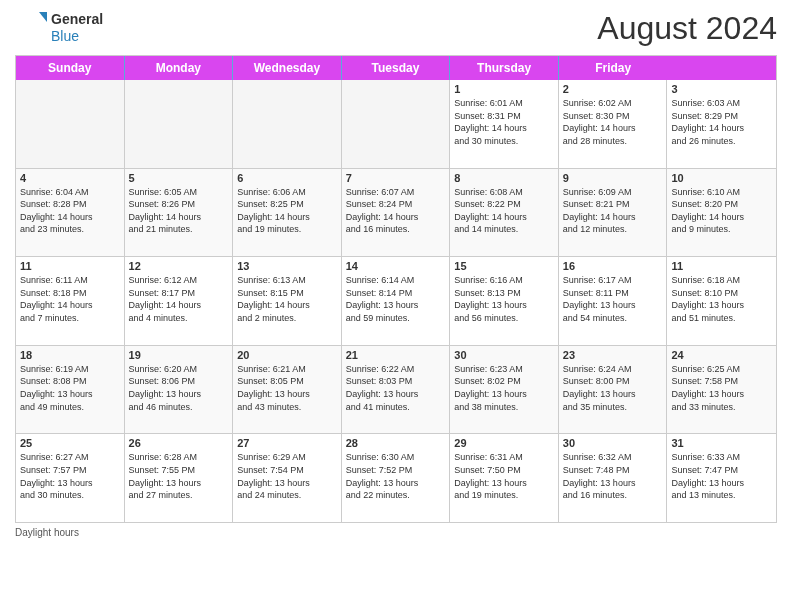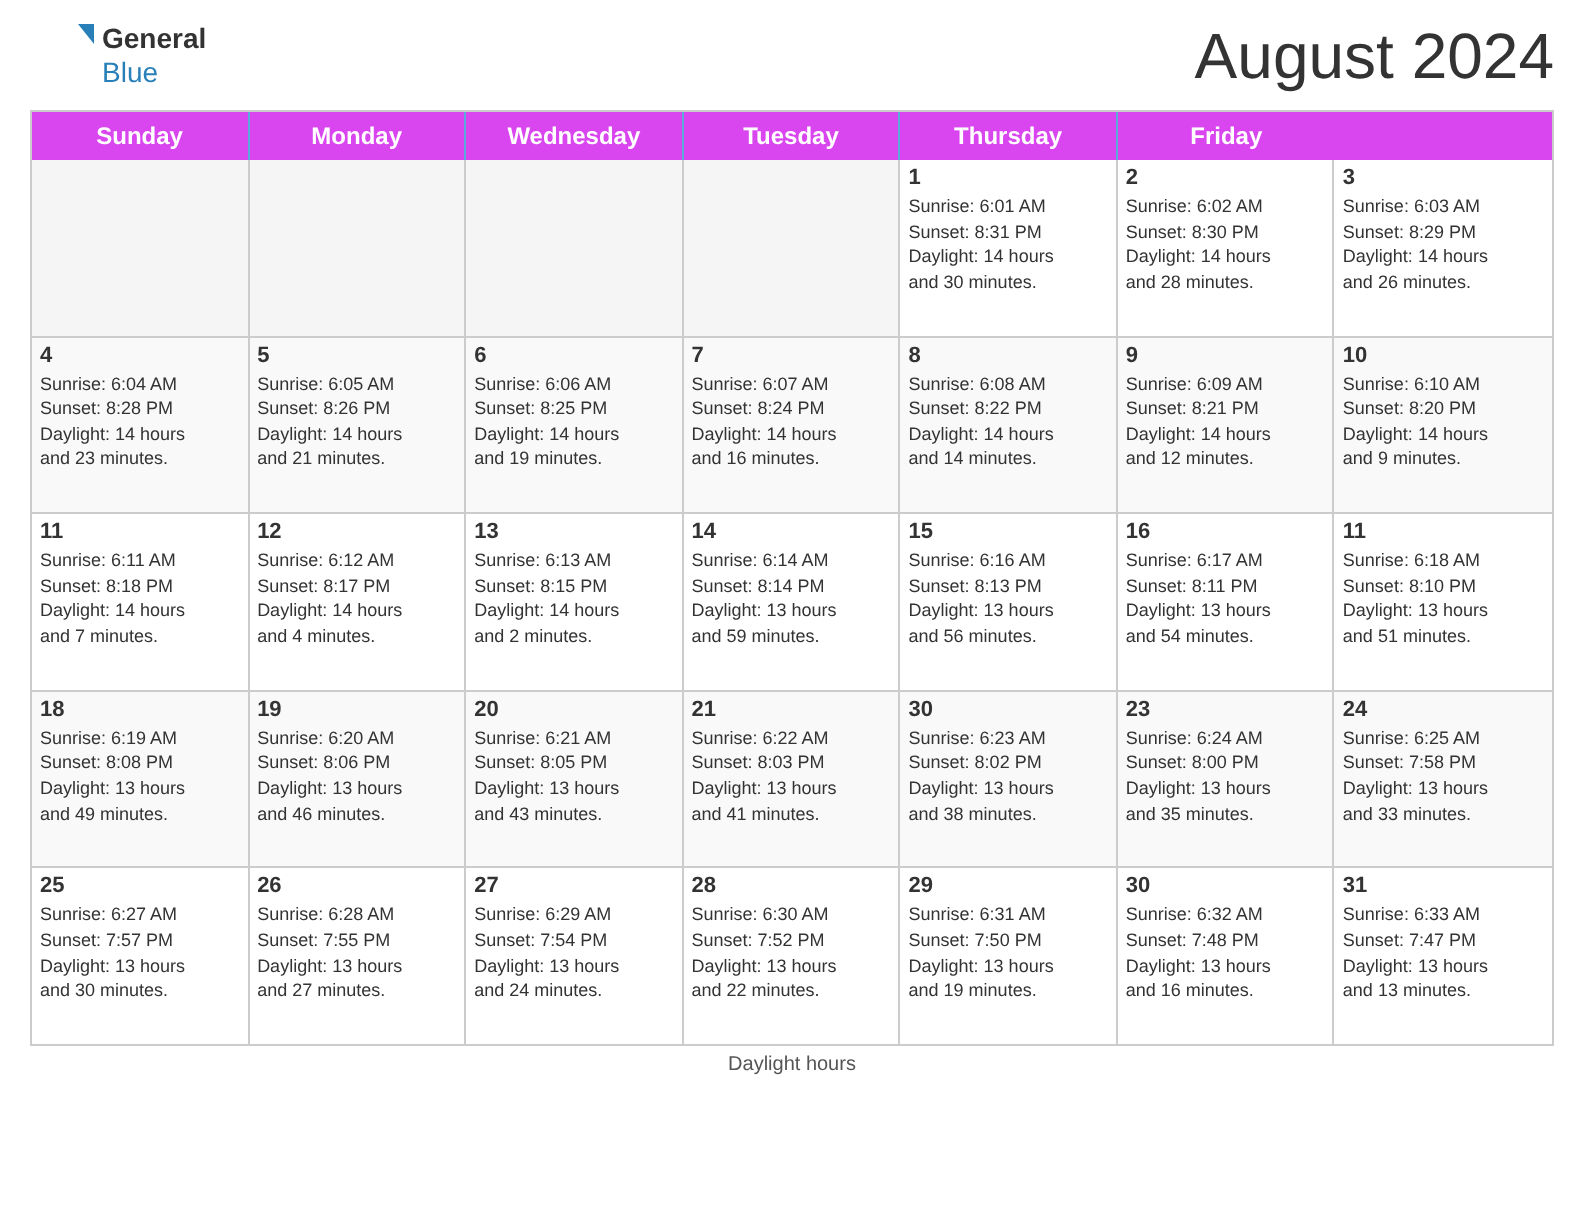--- a/index.html
+++ b/index.html
@@ -91,21 +91,21 @@
       display: block;
     }
     .cell-info {
       font-size: 9px;
       line-height: 1.4;
       color: #333;
     }
     .footer-note {
       font-size: 10px;
       color: #555;
-      text-align: center;
+      text-align: left;
       margin-top: 4px;
     }
   </style>
 </head>
 <body>
 
 <div class="page">
   <div class="header">
     <div class="logo">
     <svg width="32" height="36" viewBox="0 0 32 36">

